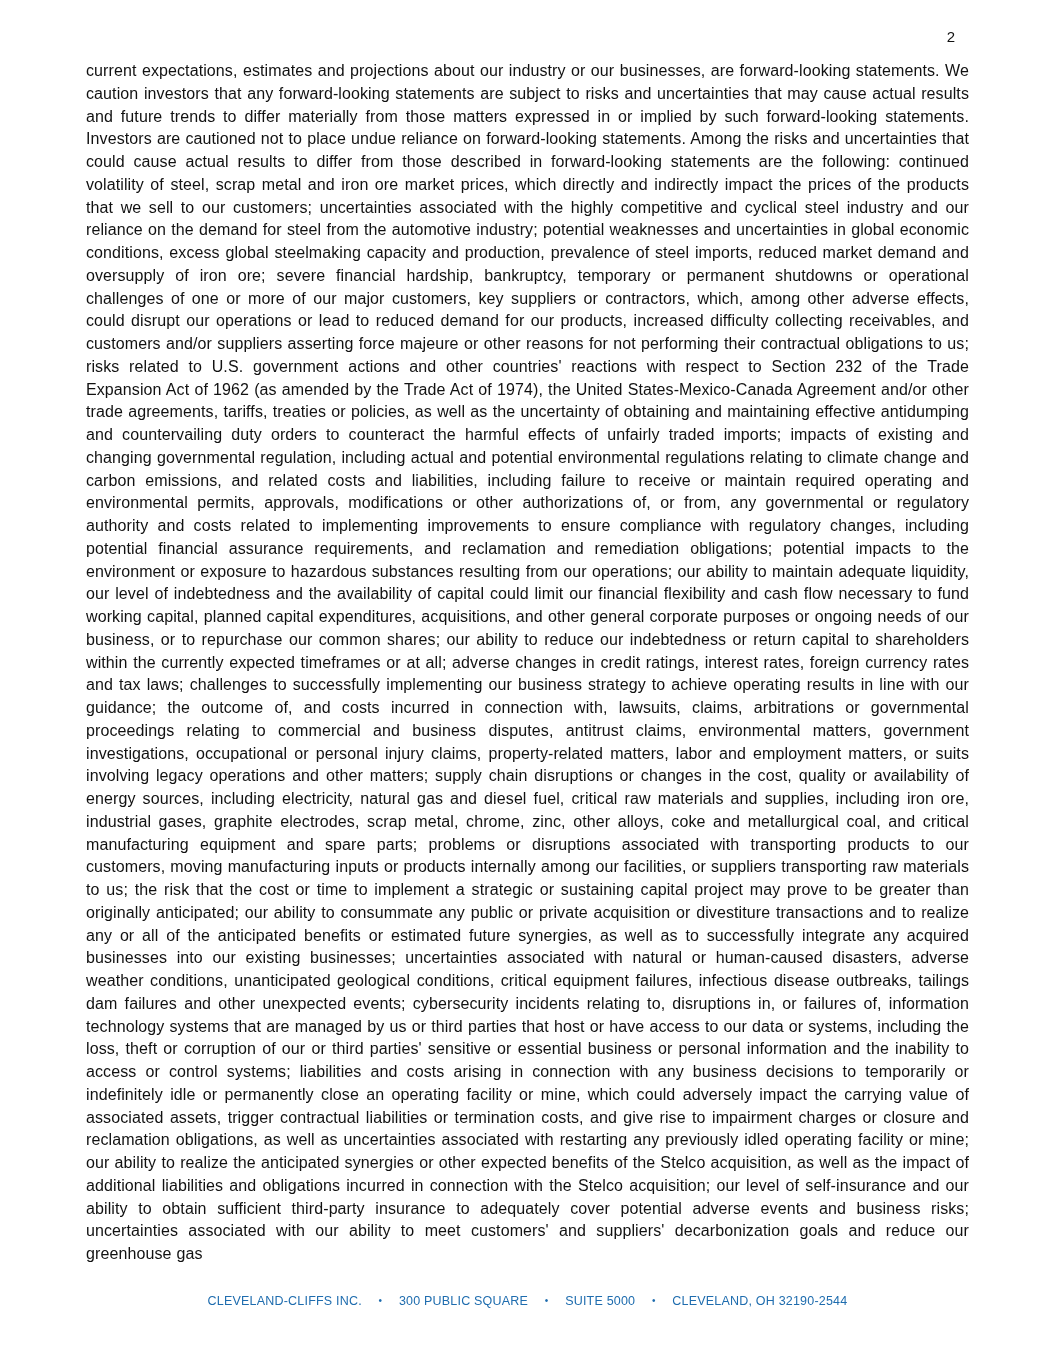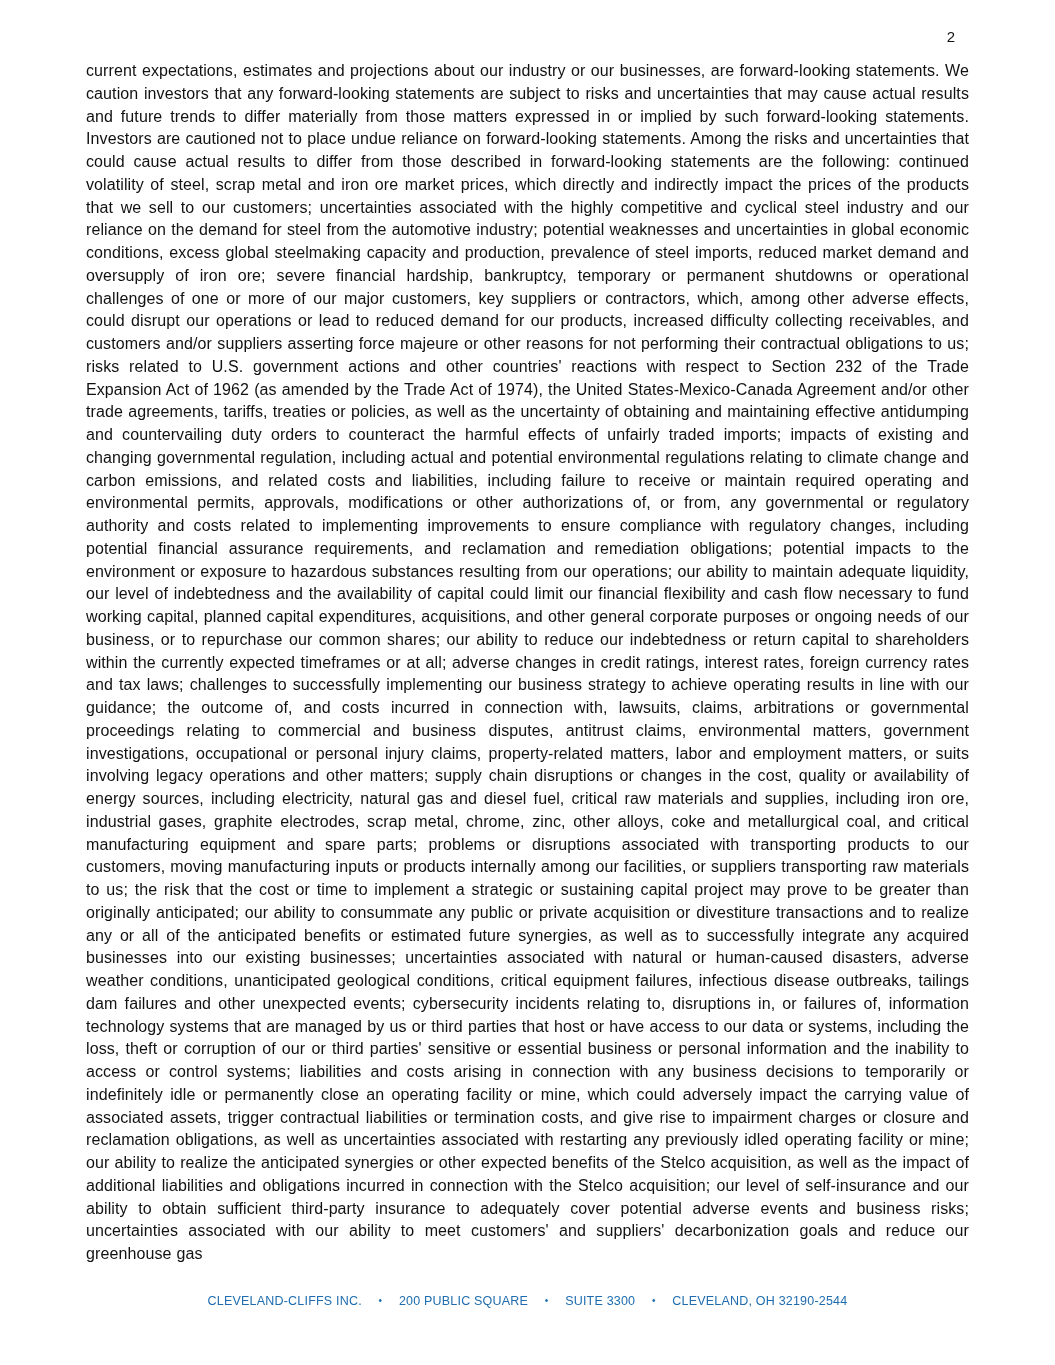--- a/index.html
+++ b/index.html
@@ -54,20 +54,20 @@
 
 <div class="page">
 
   <div class="page-number">2</div>
 
   <div class="body-text">current expectations, estimates and projections about our industry or our businesses, are forward-looking statements. We caution investors that any forward-looking statements are subject to risks and uncertainties that may cause actual results and future trends to differ materially from those matters expressed in or implied by such forward-looking statements. Investors are cautioned not to place undue reliance on forward-looking statements. Among the risks and uncertainties that could cause actual results to differ from those described in forward-looking statements are the following: continued volatility of steel, scrap metal and iron ore market prices, which directly and indirectly impact the prices of the products that we sell to our customers; uncertainties associated with the highly competitive and cyclical steel industry and our reliance on the demand for steel from the automotive industry; potential weaknesses and uncertainties in global economic conditions, excess global steelmaking capacity and production, prevalence of steel imports, reduced market demand and oversupply of iron ore; severe financial hardship, bankruptcy, temporary or permanent shutdowns or operational challenges of one or more of our major customers, key suppliers or contractors, which, among other adverse effects, could disrupt our operations or lead to reduced demand for our products, increased difficulty collecting receivables, and customers and/or suppliers asserting force majeure or other reasons for not performing their contractual obligations to us; risks related to U.S. government actions and other countries' reactions with respect to Section 232 of the Trade Expansion Act of 1962 (as amended by the Trade Act of 1974), the United States-Mexico-Canada Agreement and/or other trade agreements, tariffs, treaties or policies, as well as the uncertainty of obtaining and maintaining effective antidumping and countervailing duty orders to counteract the harmful effects of unfairly traded imports; impacts of existing and changing governmental regulation, including actual and potential environmental regulations relating to climate change and carbon emissions, and related costs and liabilities, including failure to receive or maintain required operating and environmental permits, approvals, modifications or other authorizations of, or from, any governmental or regulatory authority and costs related to implementing improvements to ensure compliance with regulatory changes, including potential financial assurance requirements, and reclamation and remediation obligations; potential impacts to the environment or exposure to hazardous substances resulting from our operations; our ability to maintain adequate liquidity, our level of indebtedness and the availability of capital could limit our financial flexibility and cash flow necessary to fund working capital, planned capital expenditures, acquisitions, and other general corporate purposes or ongoing needs of our business, or to repurchase our common shares; our ability to reduce our indebtedness or return capital to shareholders within the currently expected timeframes or at all; adverse changes in credit ratings, interest rates, foreign currency rates and tax laws; challenges to successfully implementing our business strategy to achieve operating results in line with our guidance; the outcome of, and costs incurred in connection with, lawsuits, claims, arbitrations or governmental proceedings relating to commercial and business disputes, antitrust claims, environmental matters, government investigations, occupational or personal injury claims, property-related matters, labor and employment matters, or suits involving legacy operations and other matters; supply chain disruptions or changes in the cost, quality or availability of energy sources, including electricity, natural gas and diesel fuel, critical raw materials and supplies, including iron ore, industrial gases, graphite electrodes, scrap metal, chrome, zinc, other alloys, coke and metallurgical coal, and critical manufacturing equipment and spare parts; problems or disruptions associated with transporting products to our customers, moving manufacturing inputs or products internally among our facilities, or suppliers transporting raw materials to us; the risk that the cost or time to implement a strategic or sustaining capital project may prove to be greater than originally anticipated; our ability to consummate any public or private acquisition or divestiture transactions and to realize any or all of the anticipated benefits or estimated future synergies, as well as to successfully integrate any acquired businesses into our existing businesses; uncertainties associated with natural or human-caused disasters, adverse weather conditions, unanticipated geological conditions, critical equipment failures, infectious disease outbreaks, tailings dam failures and other unexpected events; cybersecurity incidents relating to, disruptions in, or failures of, information technology systems that are managed by us or third parties that host or have access to our data or systems, including the loss, theft or corruption of our or third parties' sensitive or essential business or personal information and the inability to access or control systems; liabilities and costs arising in connection with any business decisions to temporarily or indefinitely idle or permanently close an operating facility or mine, which could adversely impact the carrying value of associated assets, trigger contractual liabilities or termination costs, and give rise to impairment charges or closure and reclamation obligations, as well as uncertainties associated with restarting any previously idled operating facility or mine; our ability to realize the anticipated synergies or other expected benefits of the Stelco acquisition, as well as the impact of additional liabilities and obligations incurred in connection with the Stelco acquisition; our level of self-insurance and our ability to obtain sufficient third-party insurance to adequately cover potential adverse events and business risks; uncertainties associated with our ability to meet customers' and suppliers' decarbonization goals and reduce our greenhouse gas</div>
 
   <div class="footer" style="color: rgb(30, 108, 174);">
     <span>CLEVELAND-CLIFFS INC.</span>
     <span class="bullet">•</span>
-    <span>200 PUBLIC SQUARE</span>
+    <span>300 PUBLIC SQUARE</span>
     <span class="bullet">•</span>
-    <span>SUITE 3300</span>
+    <span>SUITE 5000</span>
     <span class="bullet">•</span>
     <span>CLEVELAND, OH 32190-2544</span>
   </div>
 
 </div>
 
 </body></html>

